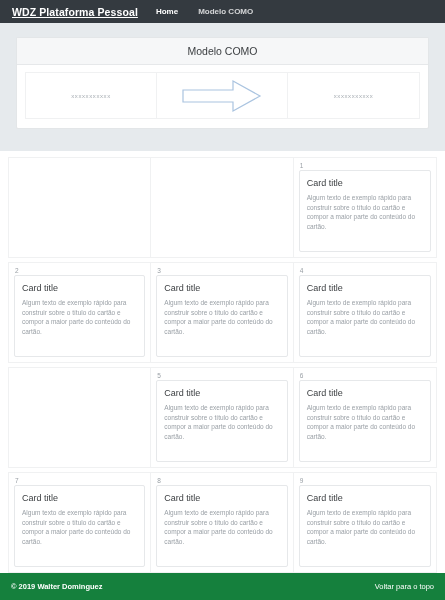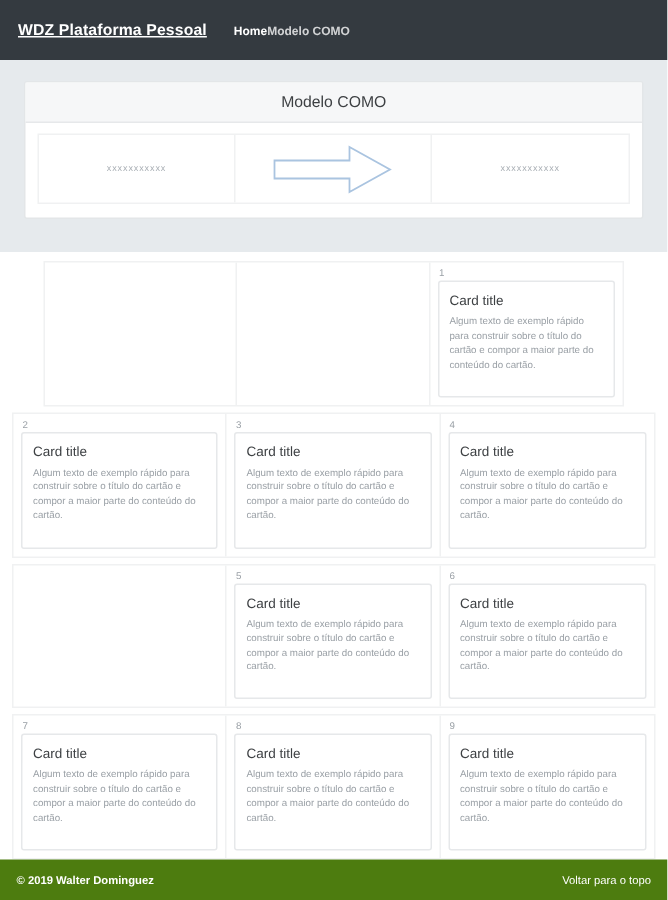--- a/index.html
+++ b/index.html
@@ -15,37 +15,38 @@
     background: #ffffff;
     color: #212529;
     font-size: 11px;
     display: flex;
     flex-direction: column;
   }
 
   
   .navbar {
     background: #343a40;
-    height: 40px;
+    height: 23px;
     display: flex;
     align-items: center;
     padding: 0 10px 0 12px;
     flex: 0 0 auto;
   }
   .navbar-brand {
     color: #ffffff;
     font-size: 10.5px;
     font-weight: bold;
     letter-spacing: 0.1px;
     margin-right: 18px;
     white-space: nowrap;
   }
   .nav-links {
     display: flex;
     align-items: center;
+    gap: 20px;
   }
   .nav-link {
     font-size: 8px;
     font-weight: bold;
     color: #ffffff;
     text-decoration: none;
     white-space: nowrap;
   }
   .nav-link.muted {
     color: rgba(255,255,255,0.78);
@@ -96,21 +97,20 @@
   .arrow-svg { display: block; }
 
   
   .grid {
     flex: 1 1 auto;
     padding: 6px 8px 0 8px;
     display: flex;
     flex-direction: column;
     gap: 4px;
     overflow: hidden;
-    align-items: center;
   }
   .grid-row {
     display: flex;
     border: 1px solid #f0f1f2;
     flex: 1 1 0;
     min-height: 0;
   }
   .grid-cell {
     flex: 1 1 33.333%;
     border-right: 1px solid #f0f1f2;
@@ -146,21 +146,21 @@
     line-height: 11px;
   }
   .card-text {
     font-size: 6.5px;
     line-height: 9.5px;
     color: #9aa0a6;
   }
 
   
   .footer {
-    background: #4d7c0f;
+    background: #15803d;
     height: 27px;
     flex: 0 0 auto;
     display: flex;
     align-items: center;
     justify-content: space-between;
     padding: 0 11px;
   }
   .footer-text {
     color: #ffffff;
     font-size: 7.5px;

